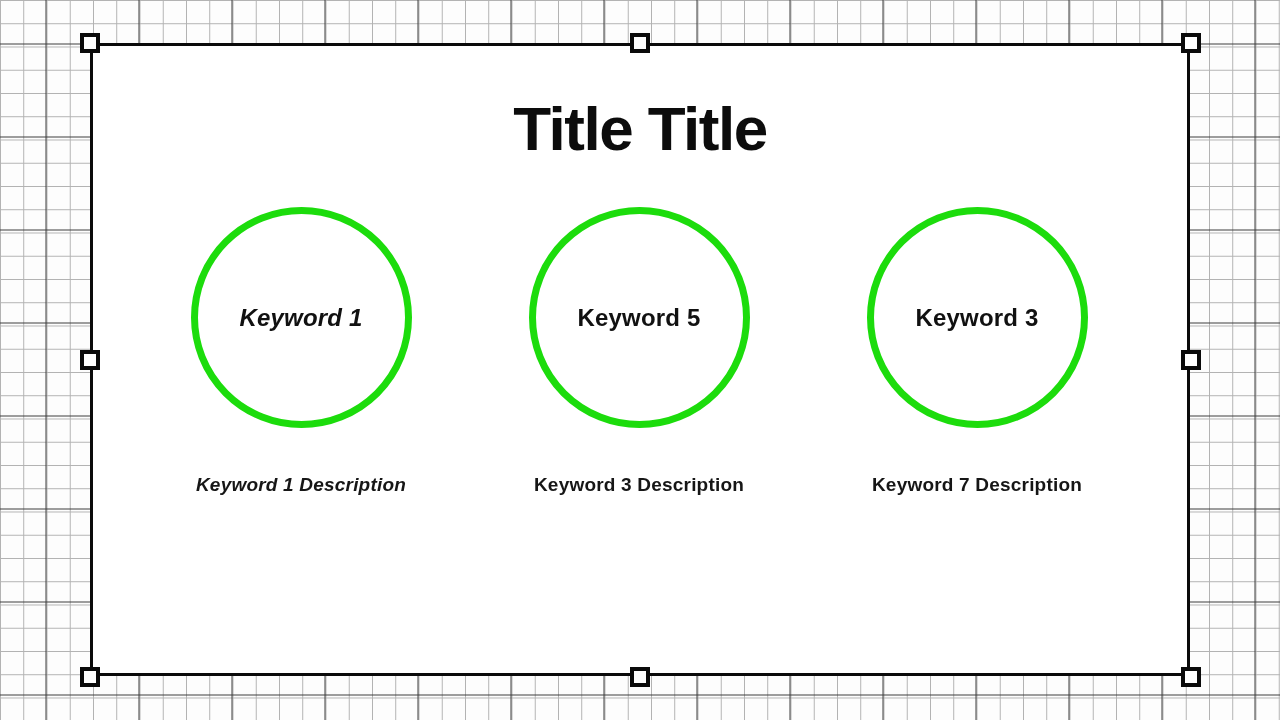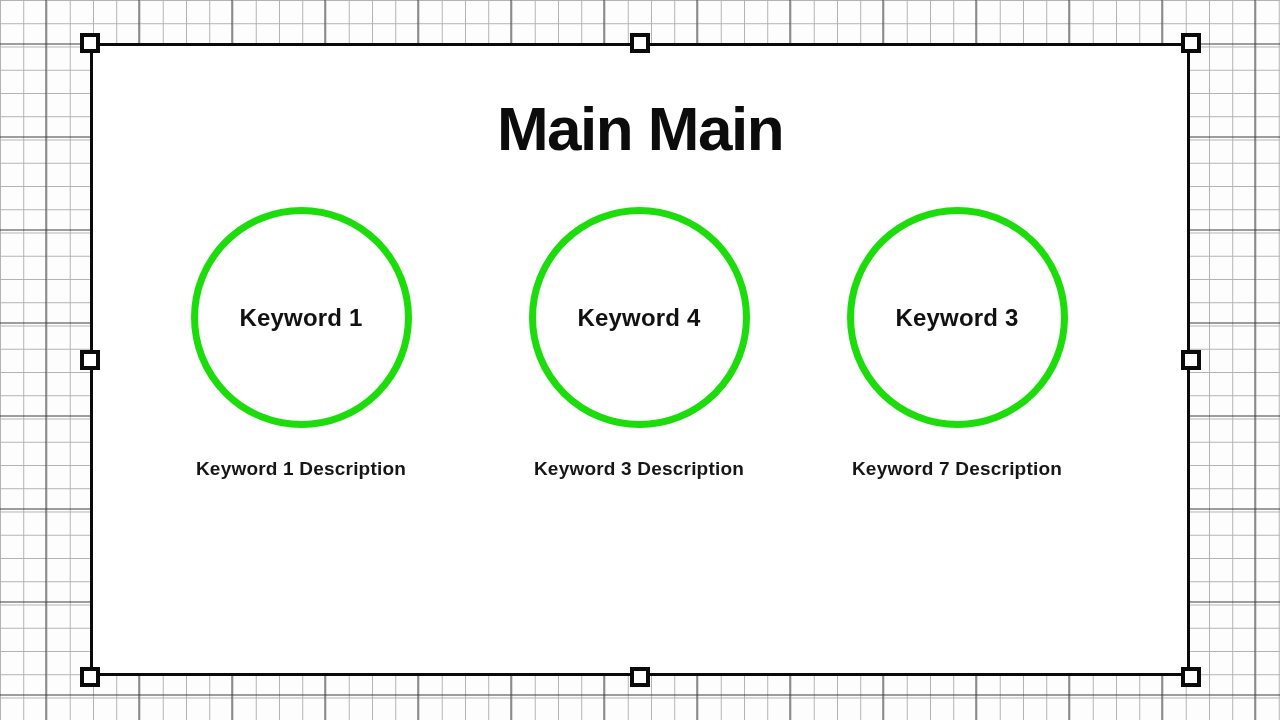--- a/index.html
+++ b/index.html
@@ -73,42 +73,42 @@
   }
 
   .item {
     position: absolute;
     top: 161px;
     width: 260px;
     display: flex;
     flex-direction: column;
     align-items: center;
   }
-  .item-1 { left:  78px; }
+  .item-1 { left:  78px; font-style: italic; }
   .item-2 { left: 416px; }
-  .item-3 { left: 734px; }
+  .item-3 { left: 754px; }
 
   .circle {
     width: 221px;
     height: 221px;
     border: 7px solid #1cdc0c;
     border-radius: 50%;
     background: #ffffff;
     display: flex;
     align-items: center;
     justify-content: center;
   }
   .circle-label {
     font-size: 24px;
     font-weight: 700;
     color: #111111;
     letter-spacing: 0.2px;
   }
   .item-desc {
-    margin-top: 30px;
+    margin-top: 46px;
     font-size: 19px;
     font-weight: 600;
     color: #161616;
     letter-spacing: 0.2px;
     white-space: nowrap;
   }
 </style>
 </head>
 <body>
 
@@ -118,32 +118,32 @@
 
     <div class="handle h-nw"></div>
     <div class="handle h-n"></div>
     <div class="handle h-ne"></div>
     <div class="handle h-w"></div>
     <div class="handle h-e"></div>
     <div class="handle h-sw"></div>
     <div class="handle h-s"></div>
     <div class="handle h-se"></div>
 
-    <div class="slide-title">Main Main</div>
+    <div class="slide-title">Title Title</div>
 
     <div class="item item-1">
       <div class="circle">
         <span class="circle-label">Keyword 1</span>
       </div>
       <div class="item-desc">Keyword 1 Description</div>
     </div>
 
     <div class="item item-2">
       <div class="circle">
-        <span class="circle-label">Keyword 4</span>
+        <span class="circle-label">Keyword 5</span>
       </div>
       <div class="item-desc">Keyword 3 Description</div>
     </div>
 
     <div class="item item-3">
       <div class="circle">
         <span class="circle-label">Keyword 3</span>
       </div>
       <div class="item-desc">Keyword 7 Description</div>
     </div>

